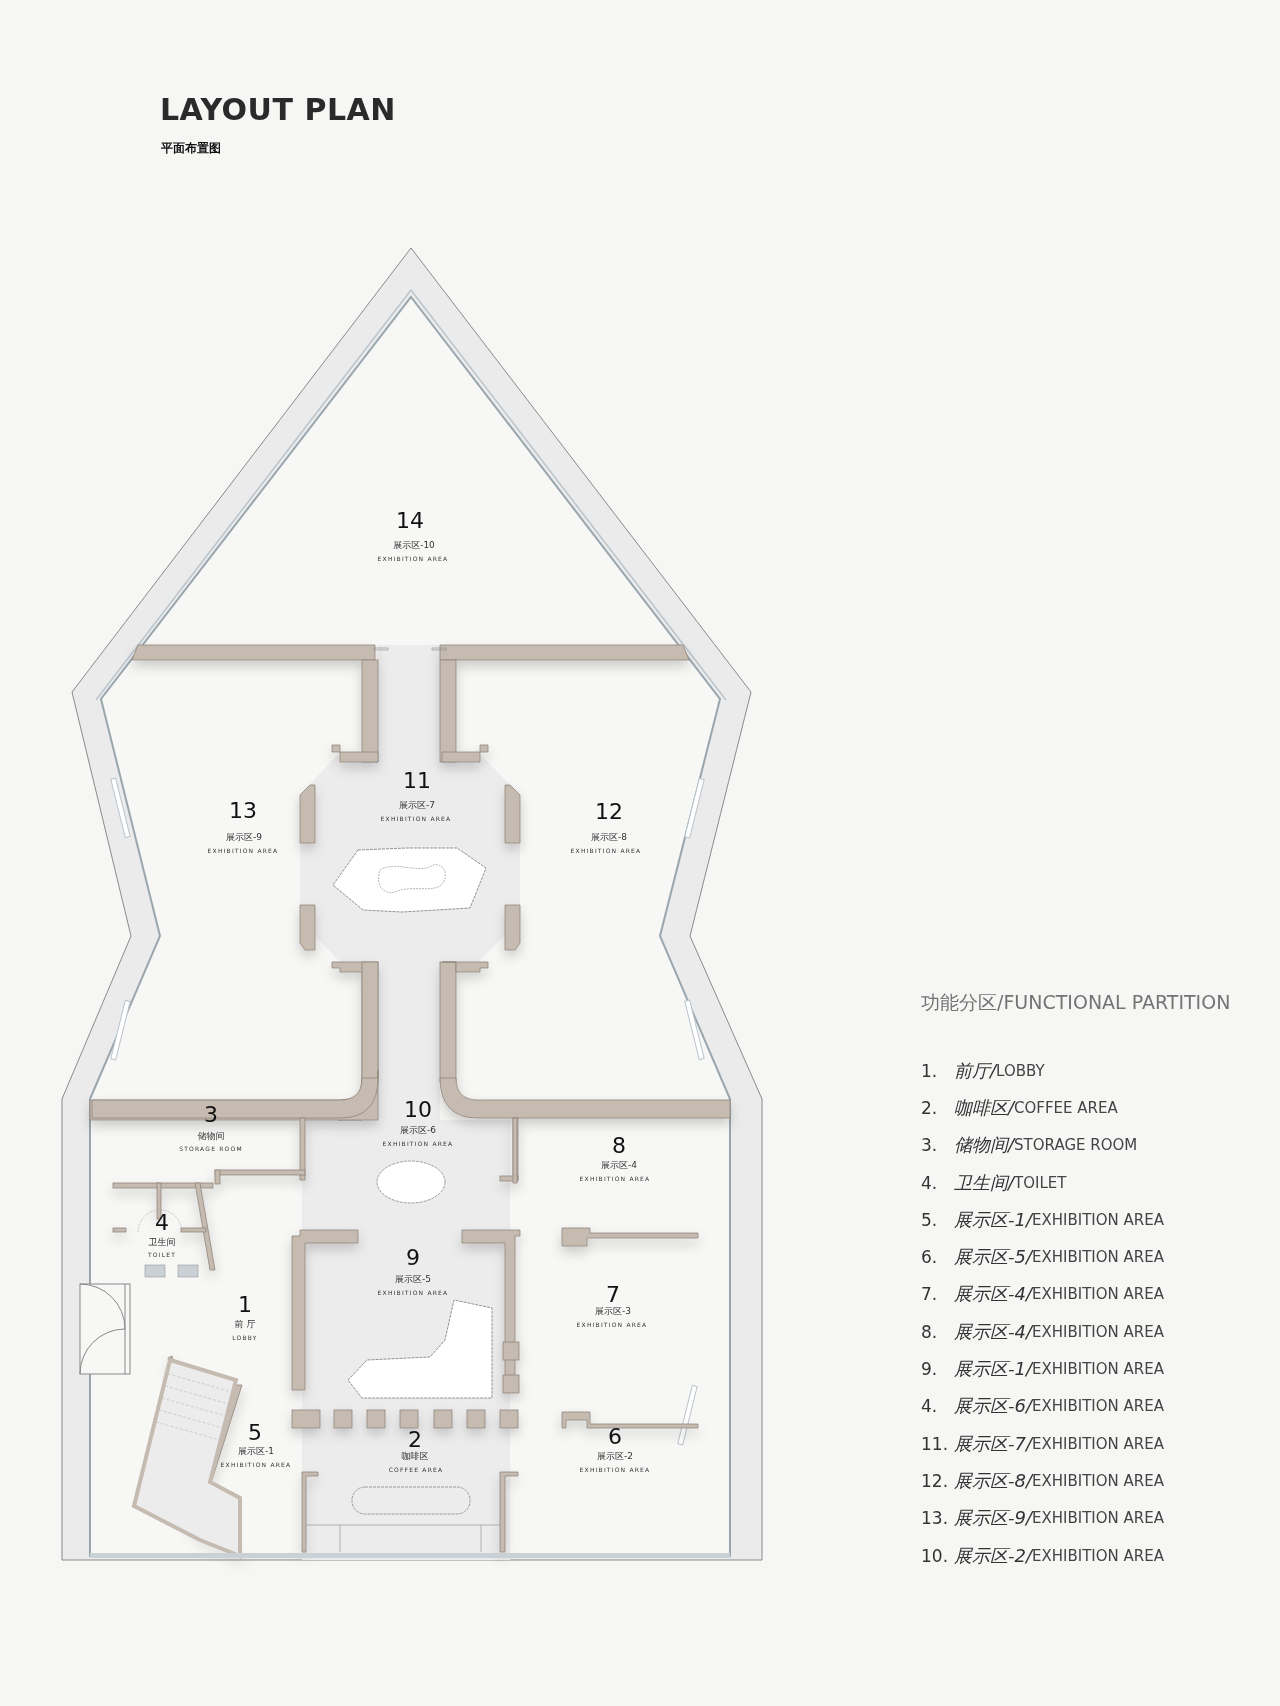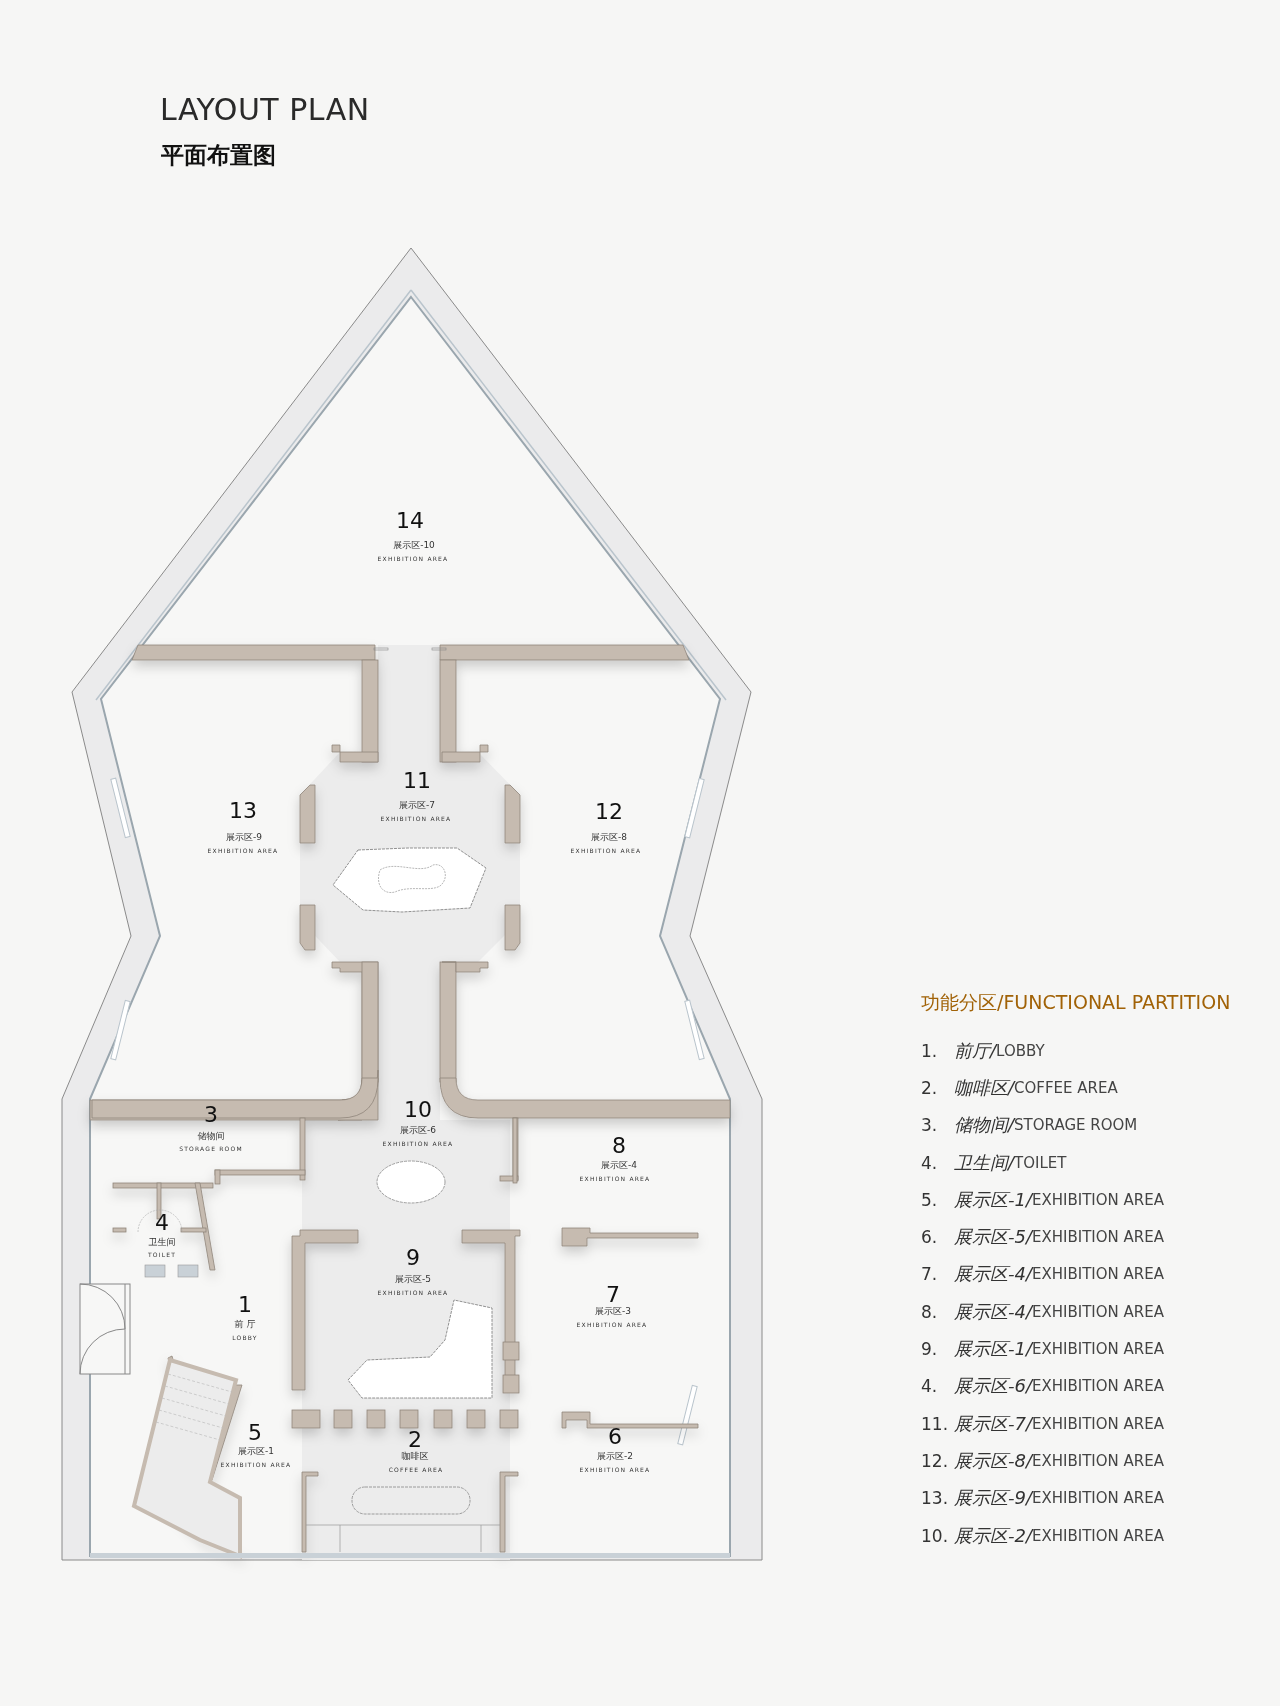--- a/index.html
+++ b/index.html
@@ -1,26 +1,26 @@
 <!DOCTYPE html>
 <html><head>
 <meta charset="utf-8">
 <style>
   html, body { margin:0; padding:0; }
   body { width:1280px; height:1706px; background:#f6f6f5; position:relative; overflow:hidden;
          font-family:"DejaVu Sans","Liberation Sans",sans-serif; color:#222; }
   .title-en { position:absolute; left:160px; top:92px; font-family:"DejaVu Sans","Liberation Sans",sans-serif;
-              font-weight:400; font-size:30px; letter-spacing:0.5px; color:#2a2a2a; }
-  .title-zh { position:absolute; left:161px; top:140px; font-weight:bold; font-size:23px; color:#111; }
+              font-weight:700; font-size:30px; letter-spacing:0.5px; color:#2a2a2a; }
+  .title-zh { position:absolute; left:161px; top:140px; font-weight:bold; font-size:12px; color:#111; }
   svg.plan { position:absolute; left:0; top:0; }
   .room-num { font-family:"DejaVu Sans","Liberation Sans",sans-serif; font-size:22px; fill:#111; text-anchor:middle; }
   .room-zh { font-size:9px; fill:#333; text-anchor:middle; font-family:"DejaVu Sans",sans-serif; }
   .room-en { font-size:6px; fill:#333; text-anchor:middle; letter-spacing:1.2px; font-family:"DejaVu Sans",sans-serif; }
   .legend { position:absolute; left:921px; top:990px; width:340px; }
-  .legend-title { font-size:19px; color:#a16207; margin-bottom:16px; white-space:nowrap; }
+  .legend-title { font-size:19px; color:#737373; margin-bottom:36px; white-space:nowrap; }
   .legend-item { display:flex; font-size:17px; color:#333; height:37.3px; align-items:center; white-space:nowrap; }
   .legend-num { width:33px; flex:none; }
   .legend-zh { font-size:18px;font-style:italic; }
   .legend-en { font-size:15px; color:#444; }
 </style>
 </head>
 <body>
 
 <div class="title-en">LAYOUT PLAN</div>
 <div class="title-zh">平面布置图</div>

